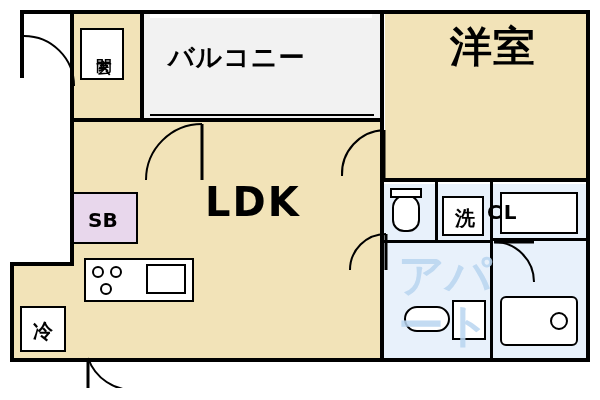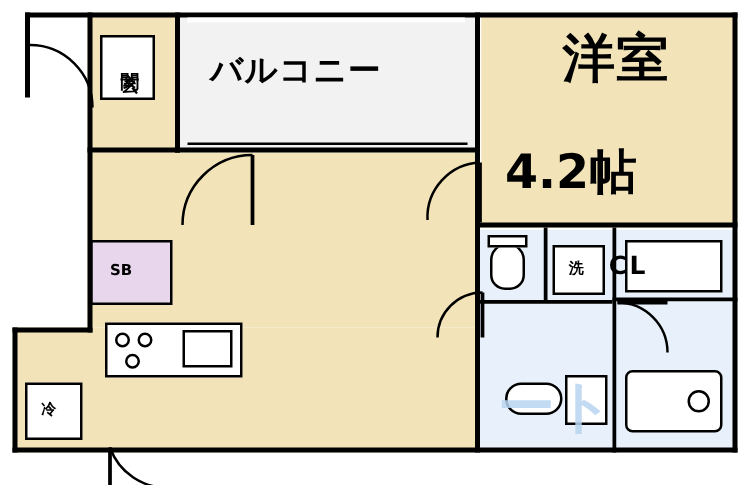--- a/index.html
+++ b/index.html
@@ -34,21 +34,21 @@
     color: #000;
     font-family: "DejaVu Sans", "Liberation Sans", sans-serif;
     font-weight: bold;
     white-space: nowrap;
     line-height: 1;
   }
   .lbl-ldk { font-size: 40px; letter-spacing: 2px; }
   .lbl-area { font-size: 38px; letter-spacing: 0px; }
   .lbl-room { font-size: 42px; letter-spacing: 1px; margin-left: 35px; }
   .lbl-balcony { font-size: 26px; letter-spacing: 1px; }
-  .lbl-small { font-size: 12px; }
+  .lbl-small { font-size: 20px; }
   .lbl-cl { font-size: 20px; letter-spacing: 2px; }
   .lbl-genkan { font-size: 15px; line-height: 1.05; text-align: center; }
 
   
   .fixture { position: absolute; box-sizing: border-box; border: 2px solid #000; }
   .round { border-radius: 50%; }
 
   
   .arc {
     position: absolute;
@@ -127,20 +127,21 @@
   <div class="abs wall" style="left:20px; top:34px; width:4px; height:44px;"></div>
   <div class="arc" style="left:22px; top:34px; width:52px; height:52px; border-color:#000; border-left-color:transparent; border-top-color:transparent; border-bottom-color:transparent; border-radius:0 0 0 0; border-width:0;"></div>
   <svg class="abs" style="left:20px; top:32px; width:58px; height:58px;" viewBox="0 0 58 58">
     <path d="M 4 4 A 50 50 0 0 1 54 54" fill="none" stroke="#000" stroke-width="2"></path>
   </svg>
 
   <div class="label lbl-balcony" style="left:168px; top:44px;">バルコニー</div>
 
   <div class="abs" style="left:150px; top:14px; width:222px; height:4px; background:#ffffff;"></div>
 
+  <div class="label lbl-ldk" style="left:205px; top:182px;">LDK</div>
 
   <div class="abs" style="left:150px; top:114px; width:224px; height:2px; background:#000;"></div>
 
   <svg class="abs" style="left:144px; top:122px; width:62px; height:62px;" viewBox="0 0 62 62">
     <path d="M 58 2 A 56 56 0 0 0 2 58" fill="none" stroke="#000" stroke-width="2"></path>
     <line x1="58" y1="2" x2="58" y2="58" stroke="#000" stroke-width="3"></line>
   </svg>
 
   <div class="fixture" style="left:72px; top:192px; width:66px; height:52px;"></div>
   <div class="label lbl-small" style="left:88px; top:210px;">SB</div>
@@ -155,21 +156,20 @@
 
   <div class="fixture" style="left:20px; top:306px; width:46px; height:46px; background:#ffffff;"></div>
   <div class="label lbl-small" style="left:33px; top:321px;">冷</div>
 
   <svg class="abs" style="left:86px; top:356px; width:52px; height:36px;" viewBox="0 0 52 36">
     <path d="M 2 2 A 48 48 0 0 0 50 34" fill="none" stroke="#000" stroke-width="2"></path>
     <line x1="2" y1="2" x2="2" y2="34" stroke="#000" stroke-width="3"></line>
   </svg>
 
   <div class="label lbl-room" style="left:415px; top:26px;">洋室</div>
-  <div class="label lbl-area" style="left:404px; top:118px;">4.2帖</div>
 
   <svg class="abs" style="left:340px; top:128px; width:46px; height:52px;" viewBox="0 0 46 52">
     <path d="M 44 2 A 44 44 0 0 0 2 48" fill="none" stroke="#000" stroke-width="2"></path>
     <line x1="44" y1="2" x2="44" y2="50" stroke="#000" stroke-width="3"></line>
   </svg>
 
   <div class="fixture" style="left:392px; top:194px; width:28px; height:38px; border-radius:14px 14px 12px 12px; background:#ffffff;"></div>
   <div class="fixture" style="left:390px; top:188px; width:32px; height:10px; background:#ffffff;"></div>
 
   <div class="fixture" style="left:442px; top:196px; width:42px; height:40px; background:#ffffff;"></div>
@@ -186,15 +186,16 @@
 
   <svg class="abs" style="left:492px; top:240px; width:44px; height:44px;" viewBox="0 0 44 44">
     <path d="M 2 2 A 40 40 0 0 1 42 42" fill="none" stroke="#000" stroke-width="2"></path>
     <line x1="2" y1="2" x2="42" y2="2" stroke="#000" stroke-width="3"></line>
   </svg>
   <svg class="abs" style="left:348px; top:232px; width:40px; height:40px;" viewBox="0 0 40 40">
     <path d="M 38 2 A 36 36 0 0 0 2 38" fill="none" stroke="#000" stroke-width="2"></path>
     <line x1="38" y1="2" x2="38" y2="38" stroke="#000" stroke-width="3"></line>
   </svg>
 
+  <div class="watermark" style="left:398px; top:252px;">アパ</div>
   <div class="watermark" style="left:398px; top:302px;">ート</div>
 
 </div>
 
 </body></html>

